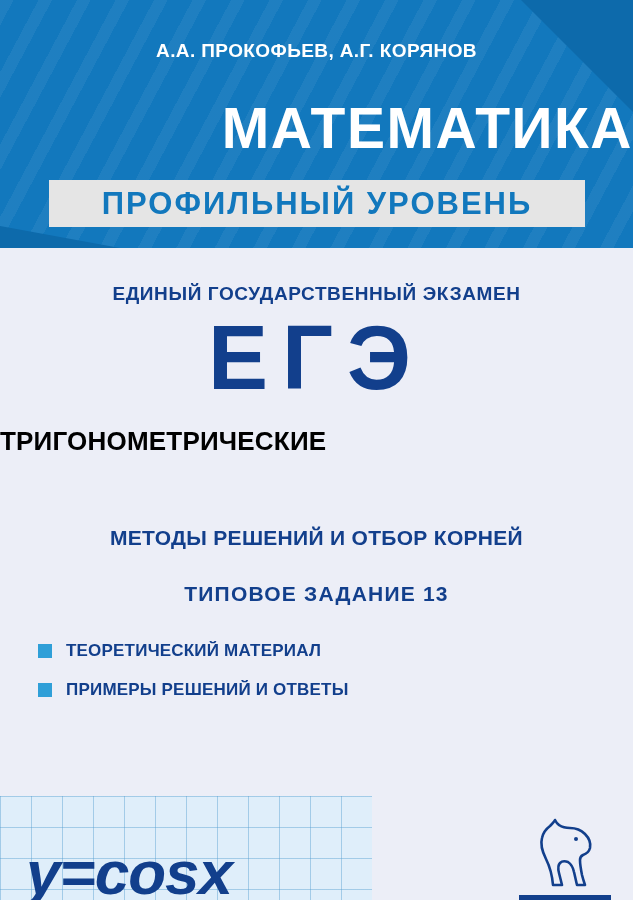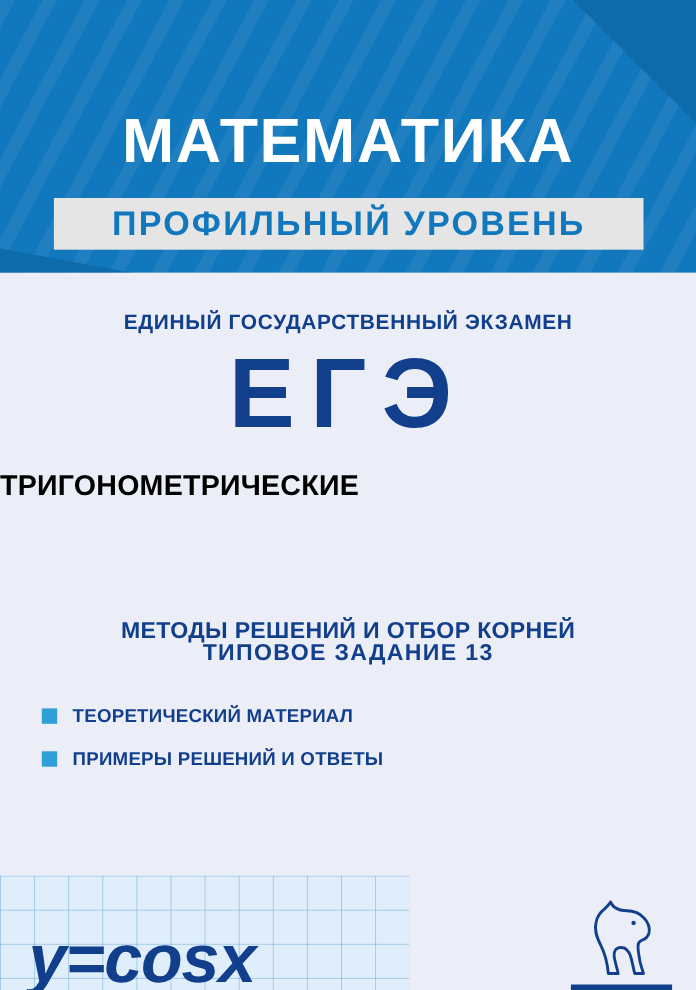--- a/index.html
+++ b/index.html
@@ -71,21 +71,21 @@
     color: #ffffff;
     font-size: 19px;
     font-weight: bold;
     letter-spacing: 0.4px;
   }
   .title-math {
     position: absolute;
     left: 0;
     right: 0;
     top: 98px;
-    text-align: center;
+    text-align: right;
     color: #ffffff;
     font-size: 57px;
     font-weight: bold;
     letter-spacing: 1.5px;
     line-height: 60px;
   }
   .title-level-wrap {
     position: absolute;
     left: 49px;
     top: 180px;
@@ -152,21 +152,20 @@
   .subtopic {
     position: absolute;
     left: 0;
     right: 0;
     top: 278px;
     text-align: center;
     color: #123f8c;
     font-size: 21px;
     font-weight: bold;
     letter-spacing: 0.3px;
-    margin-top: 36px;
   }
   .task-line {
     position: absolute;
     left: 0;
     right: 0;
     top: 334px;
     text-align: center;
     color: #123f8c;
     font-size: 21px;
     font-weight: bold;
@@ -249,20 +248,21 @@
 </head>
 <body>
 
 <div class="cover">
 
   <div class="header">
     <div class="header-stripes"></div>
     <div class="header-corner"></div>
     <div class="header-bottom-wedge"></div>
 
+    <div class="authors">А.А. ПРОКОФЬЕВ, А.Г. КОРЯНОВ</div>
     <div class="title-math">МАТЕМАТИКА</div>
 
     <div class="title-level-wrap">
       <span class="title-level">ПРОФИЛЬНЫЙ УРОВЕНЬ</span>
     </div>
   </div>
 
   <div class="body-area">
 
     <div class="exam-line">ЕДИНЫЙ ГОСУДАРСТВЕННЫЙ ЭКЗАМЕН</div>

